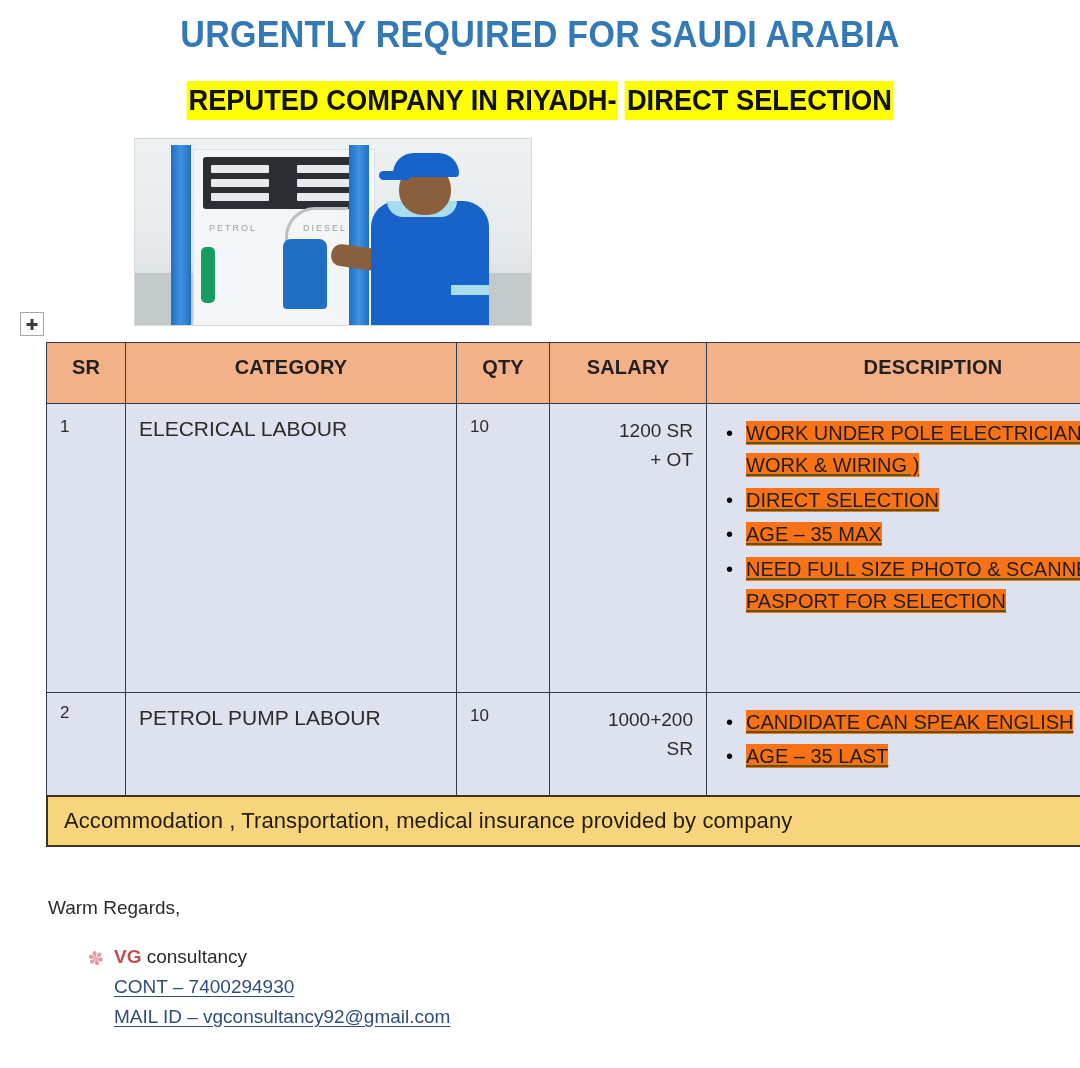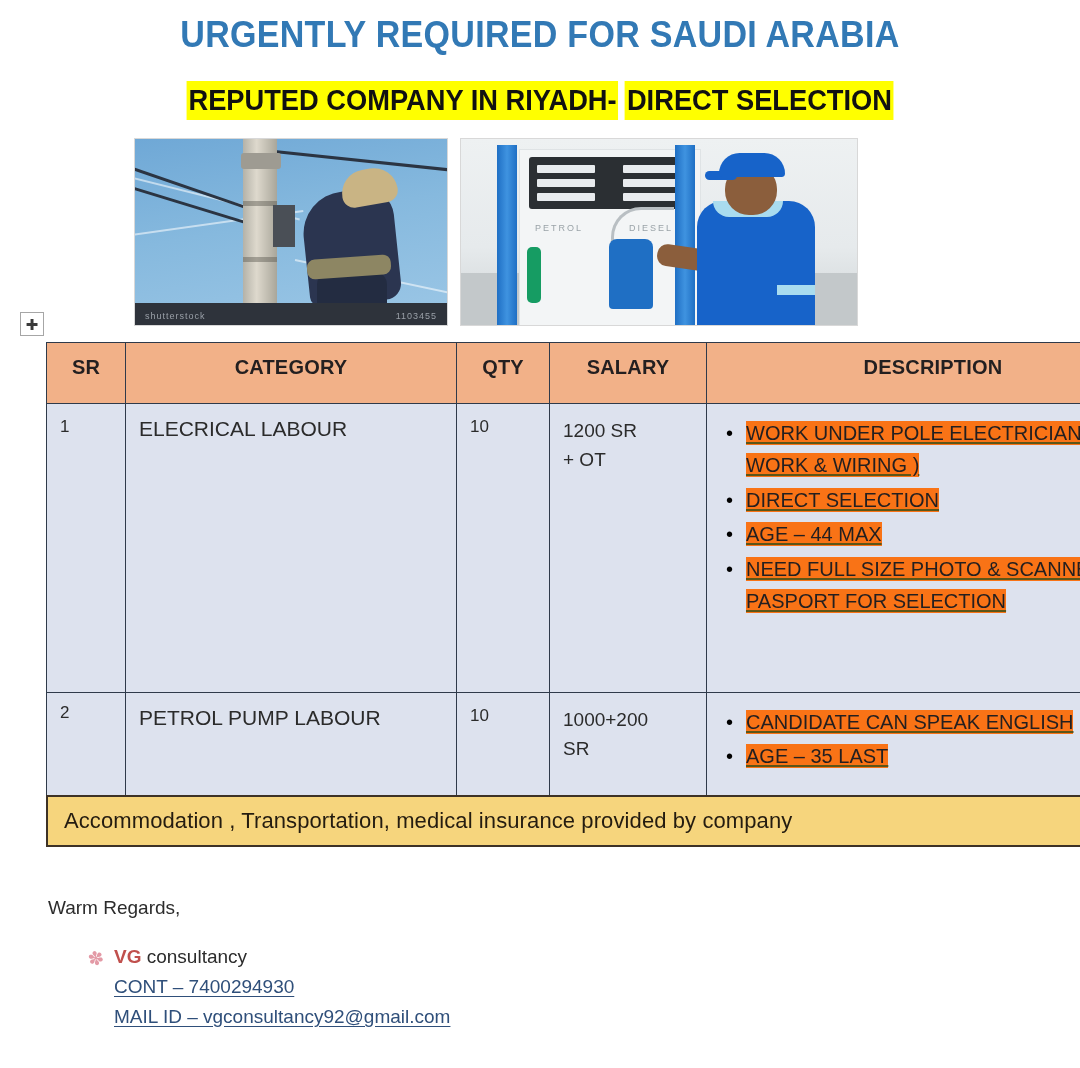--- a/index.html
+++ b/index.html
@@ -277,21 +277,21 @@
     padding: 8px 0 0 12px;
   }
   .cell-qty {
     font-size: 17px;
     color: #2b2b2b;
     padding: 10px 0 0 10px;
   }
   .cell-sal {
     font-size: 19px;
     color: #2b2b2b;
-    text-align: left;
+    text-align: right;
     padding: 8px 8px 0 8px;
     line-height: 1.5;
   }
   .cell-desc { padding: 6px 8px 8px 8px; }
 
   ul.desc-list {
     margin: 0;
     padding: 0 0 0 26px;
     list-style: none;
   }
@@ -383,41 +383,20 @@
 <div class="title-wrap">
   <div class="doc-title">URGENTLY REQUIRED FOR SAUDI ARABIA</div>
 </div>
 
 <div class="subtitle-wrap">
   <div class="doc-subtitle"><span class="hl">REPUTED COMPANY IN RIYADH-</span><span class="gap"></span><span class="hl">DIRECT SELECTION</span></div>
 </div>
 
 <div class="photos">
 
-  <div class="photo photo-1">
-    <div class="sky"></div>
-    <div class="wire" style="left:-10px; top:36px; width:180px; transform:rotate(14deg);"></div>
-    <div class="wire" style="left:-10px; top:96px; width:180px; transform:rotate(-8deg);"></div>
-    <div class="wire" style="left:160px; top:120px; width:180px; transform:rotate(12deg);"></div>
-    <div class="wire wire-d" style="left:-14px; top:24px; width:150px; transform:rotate(19deg);"></div>
-    <div class="wire wire-d" style="left:-14px; top:44px; width:150px; transform:rotate(17deg);"></div>
-    <div class="wire wire-d" style="left:130px; top:10px; width:190px; transform:rotate(6deg);"></div>
-    <div class="pole"></div>
-    <div class="pole-cap"></div>
-    <div class="pole-band" style="top:62px;"></div>
-    <div class="pole-band" style="top:118px;"></div>
-    <div class="pole-box"></div>
-    <div class="worker-body"></div>
-    <div class="worker-leg"></div>
-    <div class="worker-belt"></div>
-    <div class="worker-helmet"></div>
-    <div class="watermark-bar"></div>
-    <div class="watermark-text">shutterstock</div>
-    <div class="watermark-text right">1103455</div>
-  </div>
 
   <div class="photo photo-2">
     <div class="p2-bg"></div>
     <div class="p2-ground"></div>
     <div class="p2-dispenser"></div>
     <div class="p2-screen">
       <div class="p2-screen-cell" style="left:8px; top:8px; width:58px;"></div>
       <div class="p2-screen-cell" style="left:8px; top:22px; width:58px;"></div>
       <div class="p2-screen-cell" style="left:8px; top:36px; width:58px;"></div>
       <div class="p2-screen-cell" style="left:94px; top:8px; width:58px;"></div>
@@ -461,21 +440,21 @@
       <td class="cell-cat row1-td">ELECRICAL LABOUR</td>
       <td class="cell-qty row1-td">10</td>
       <td class="cell-sal row1-td">
         <div>1200  SR</div>
         <div>+ OT</div>
       </td>
       <td class="cell-desc row1-td">
         <ul class="desc-list">
           <li><span class="mark">WORK UNDER POLE ELECTRICIAN(POLE WORK &amp; WIRING )</span></li>
           <li><span class="mark">DIRECT SELECTION</span></li>
-          <li><span class="mark">AGE – 44 MAX</span></li>
+          <li><span class="mark">AGE – 35 MAX</span></li>
           <li><span class="mark">NEED FULL SIZE PHOTO &amp; SCANNED PASPORT FOR SELECTION</span></li>
         </ul>
       </td>
     </tr>
     <tr>
       <td class="cell-sr row2-td" style="padding-top:10px;">2</td>
       <td class="cell-cat row2-td">PETROL PUMP LABOUR</td>
       <td class="cell-qty row2-td">10</td>
       <td class="cell-sal row2-td">
         <div>1000+200</div>

